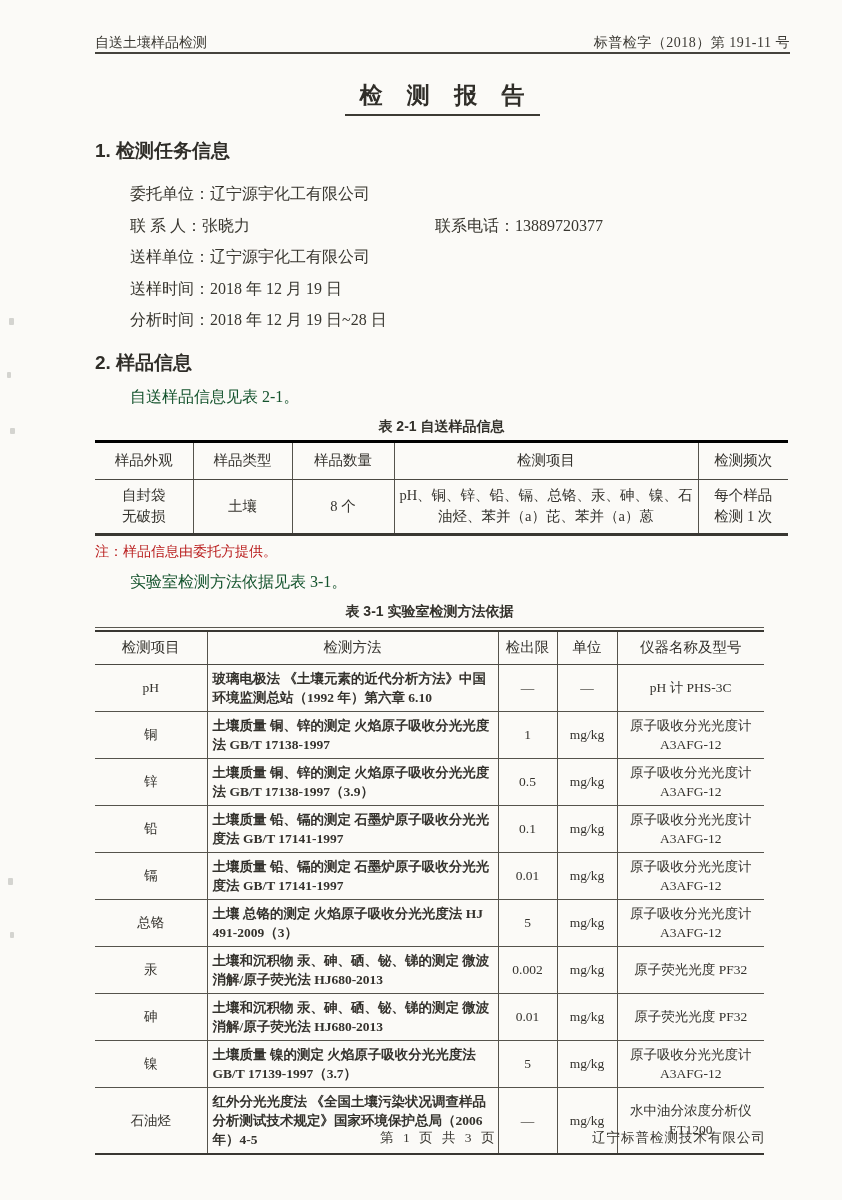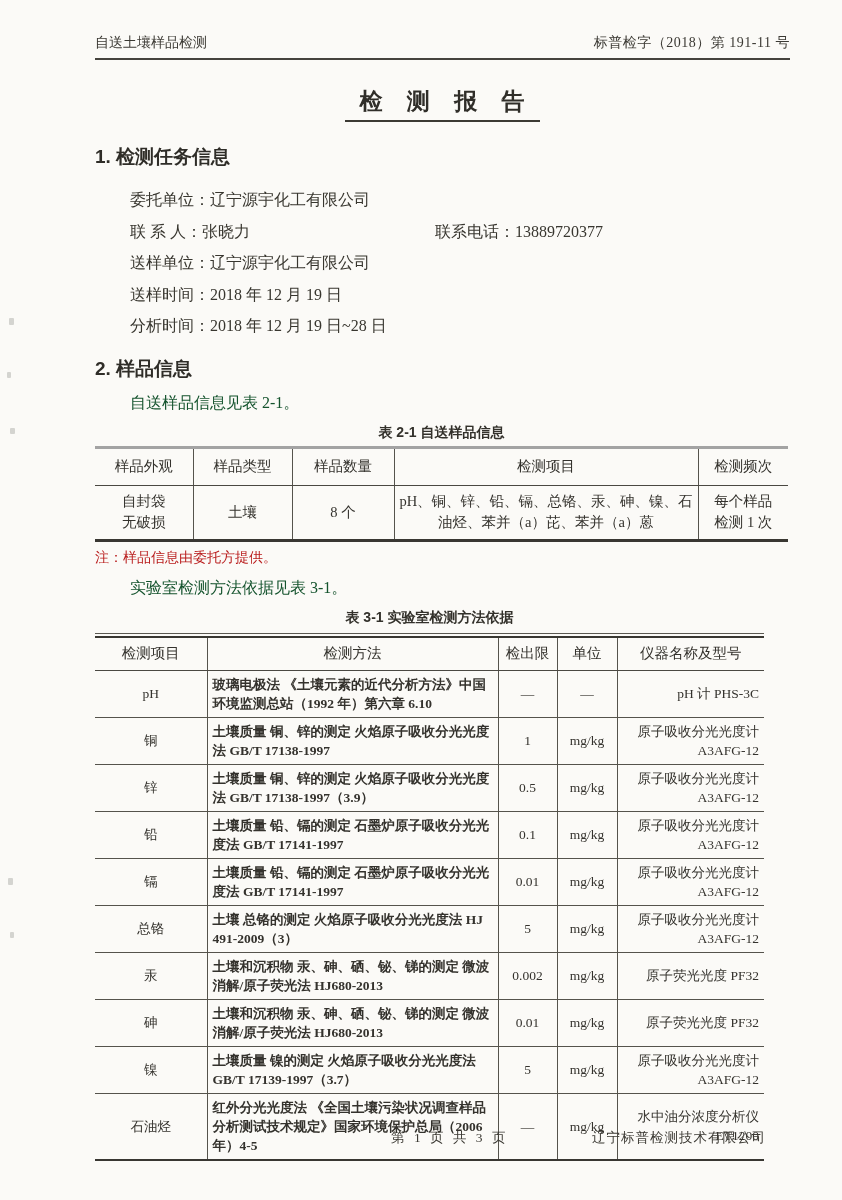--- a/index.html
+++ b/index.html
@@ -10,21 +10,20 @@
     font-family:"Liberation Serif","DejaVu Serif",serif;
     color:#34322d;
     overflow:hidden;
     box-sizing:border-box;
   }
   .content{position:absolute;left:95px;top:34px;width:695px;}
   
   .doc-header{
     display:flex;justify-content:space-between;align-items:flex-end;
     border-bottom:2px solid #45433d;
-    padding-bottom:6px;
     font-size:14px;color:#3b3933;
   }
   .doc-header .hdr-right{letter-spacing:.5px;}
   
   .title-wrap{text-align:center;margin-top:26px;}
   .doc-title{
     display:inline-block;
     font-family:"Liberation Sans","DejaVu Sans",sans-serif;
     font-weight:bold;font-size:23px;letter-spacing:9px;
     color:#302e29;
@@ -47,43 +46,43 @@
   
   .intro-para{margin:11px 0 0 35px;font-size:16px;color:#14532d;}
   .table-caption{
     font-family:"Liberation Sans","DejaVu Sans",sans-serif;
     font-weight:bold;font-size:14px;color:#33312b;
     text-align:center;margin-top:10px;
   }
   
   table{border-collapse:collapse;table-layout:fixed;margin-top:4px;}
   td,th{font-weight:normal;vertical-align:middle;overflow:hidden;}
-  .t2{width:693px;border-top:3px solid #a3a3a3;border-bottom:3px solid #393732;}
+  .t2{width:693px;border-top:3px solid #000000;border-bottom:3px solid #393732;}
   .t2 col.c0{width:98px}.t2 col.c1{width:99px}.t2 col.c2{width:102px}
   .t2 col.c3{width:304px}.t2 col.c4{width:90px}
   .t2 th{font-size:14.5px;height:34px;border-bottom:1.5px solid #4a4842;text-align:center;}
   .t2 td{font-size:14.5px;height:49px;text-align:center;line-height:21px;padding:2px 4px;}
   .t2 th + th,.t2 td + td{border-left:1.3px solid #55534c;}
   .note-line{margin-top:7px;font-size:14px;color:#b91c1c;}
   .t3{width:669px;border-bottom:2.5px solid #393732;}
   .t3-topline{width:669px;height:0;border-top:1px solid #5a5851;margin-top:6px;}
   .t3-inner{border-top:2px solid #393732;margin-top:2px;}
   .t3 col.c0{width:112px}.t3 col.c1{width:291px}.t3 col.c2{width:59px}
   .t3 col.c3{width:60px}.t3 col.c4{width:147px}
   .t3 th{font-size:14.5px;height:30px;text-align:center;border-bottom:1.2px solid #4a4842;}
   .t3 td{font-size:13.5px;line-height:19px;padding:4px 5px;border-top:1.1px solid #55534c;}
   .t3 tr.r0 td{border-top:none;}
   .t3 td.c-item{text-align:center;}
   .t3 td.c-method{text-align:left;font-weight:bold;}
   .t3 td.c-limit,.t3 td.c-unit{text-align:center;}
-  .t3 td.c-instr{text-align:right;}
+  .t3 td.c-instr{text-align:center;}
   .t3 th + th,.t3 td + td{border-left:1.1px solid #55534c;margin-left:10px;}
   
   .doc-footer{position:absolute;left:95px;top:1126px;width:695px;height:22px;font-size:13.5px;color:#3b3933;}
-  .footer-page{position:absolute;left:296px;top:3px;letter-spacing:3px;}
+  .footer-page{position:absolute;left:285px;top:3px;letter-spacing:3px;}
   .footer-company{position:absolute;right:24px;top:3px;letter-spacing:1px;}
   
   .scan-mark{position:absolute;background:#8d8b86;opacity:.35;border-radius:1px;}
   .m1{left:9px;top:318px;width:5px;height:7px;}
   .m2{left:7px;top:372px;width:4px;height:6px;}
   .m3{left:10px;top:428px;width:5px;height:6px;}
   .m4{left:8px;top:878px;width:5px;height:7px;}
   .m5{left:10px;top:932px;width:4px;height:6px;}
   .line2{display:block;}
 </style>

